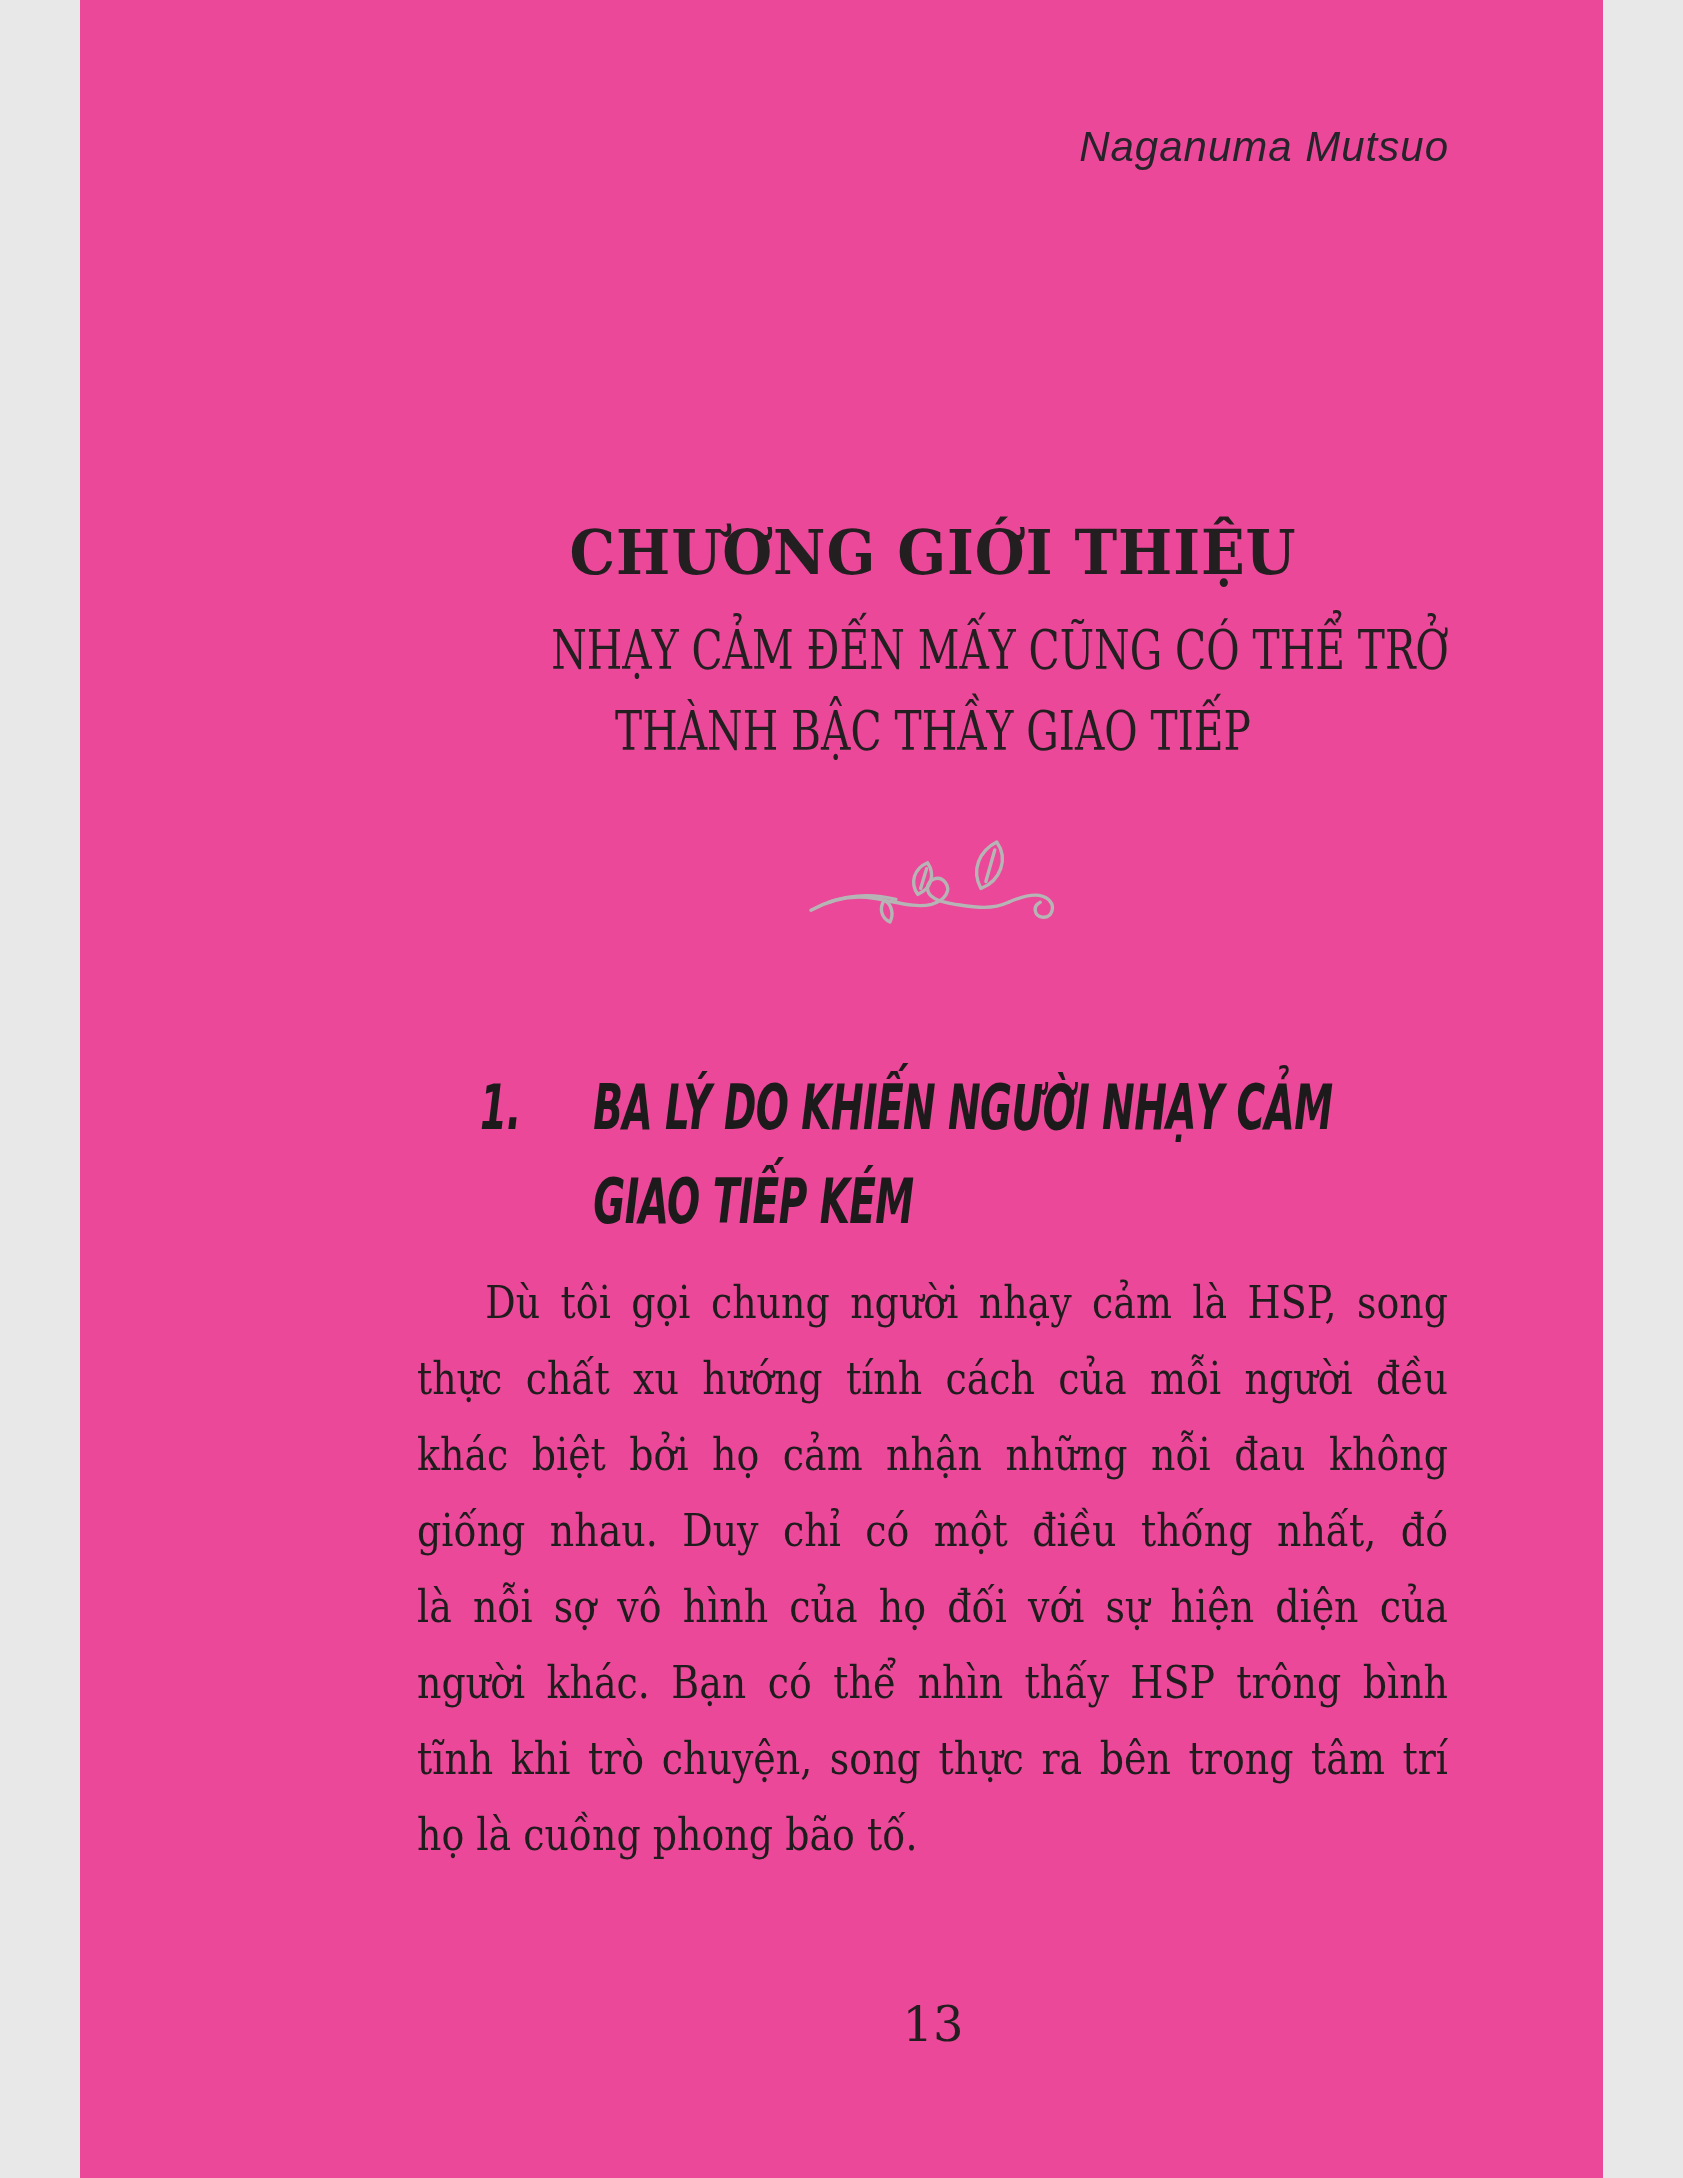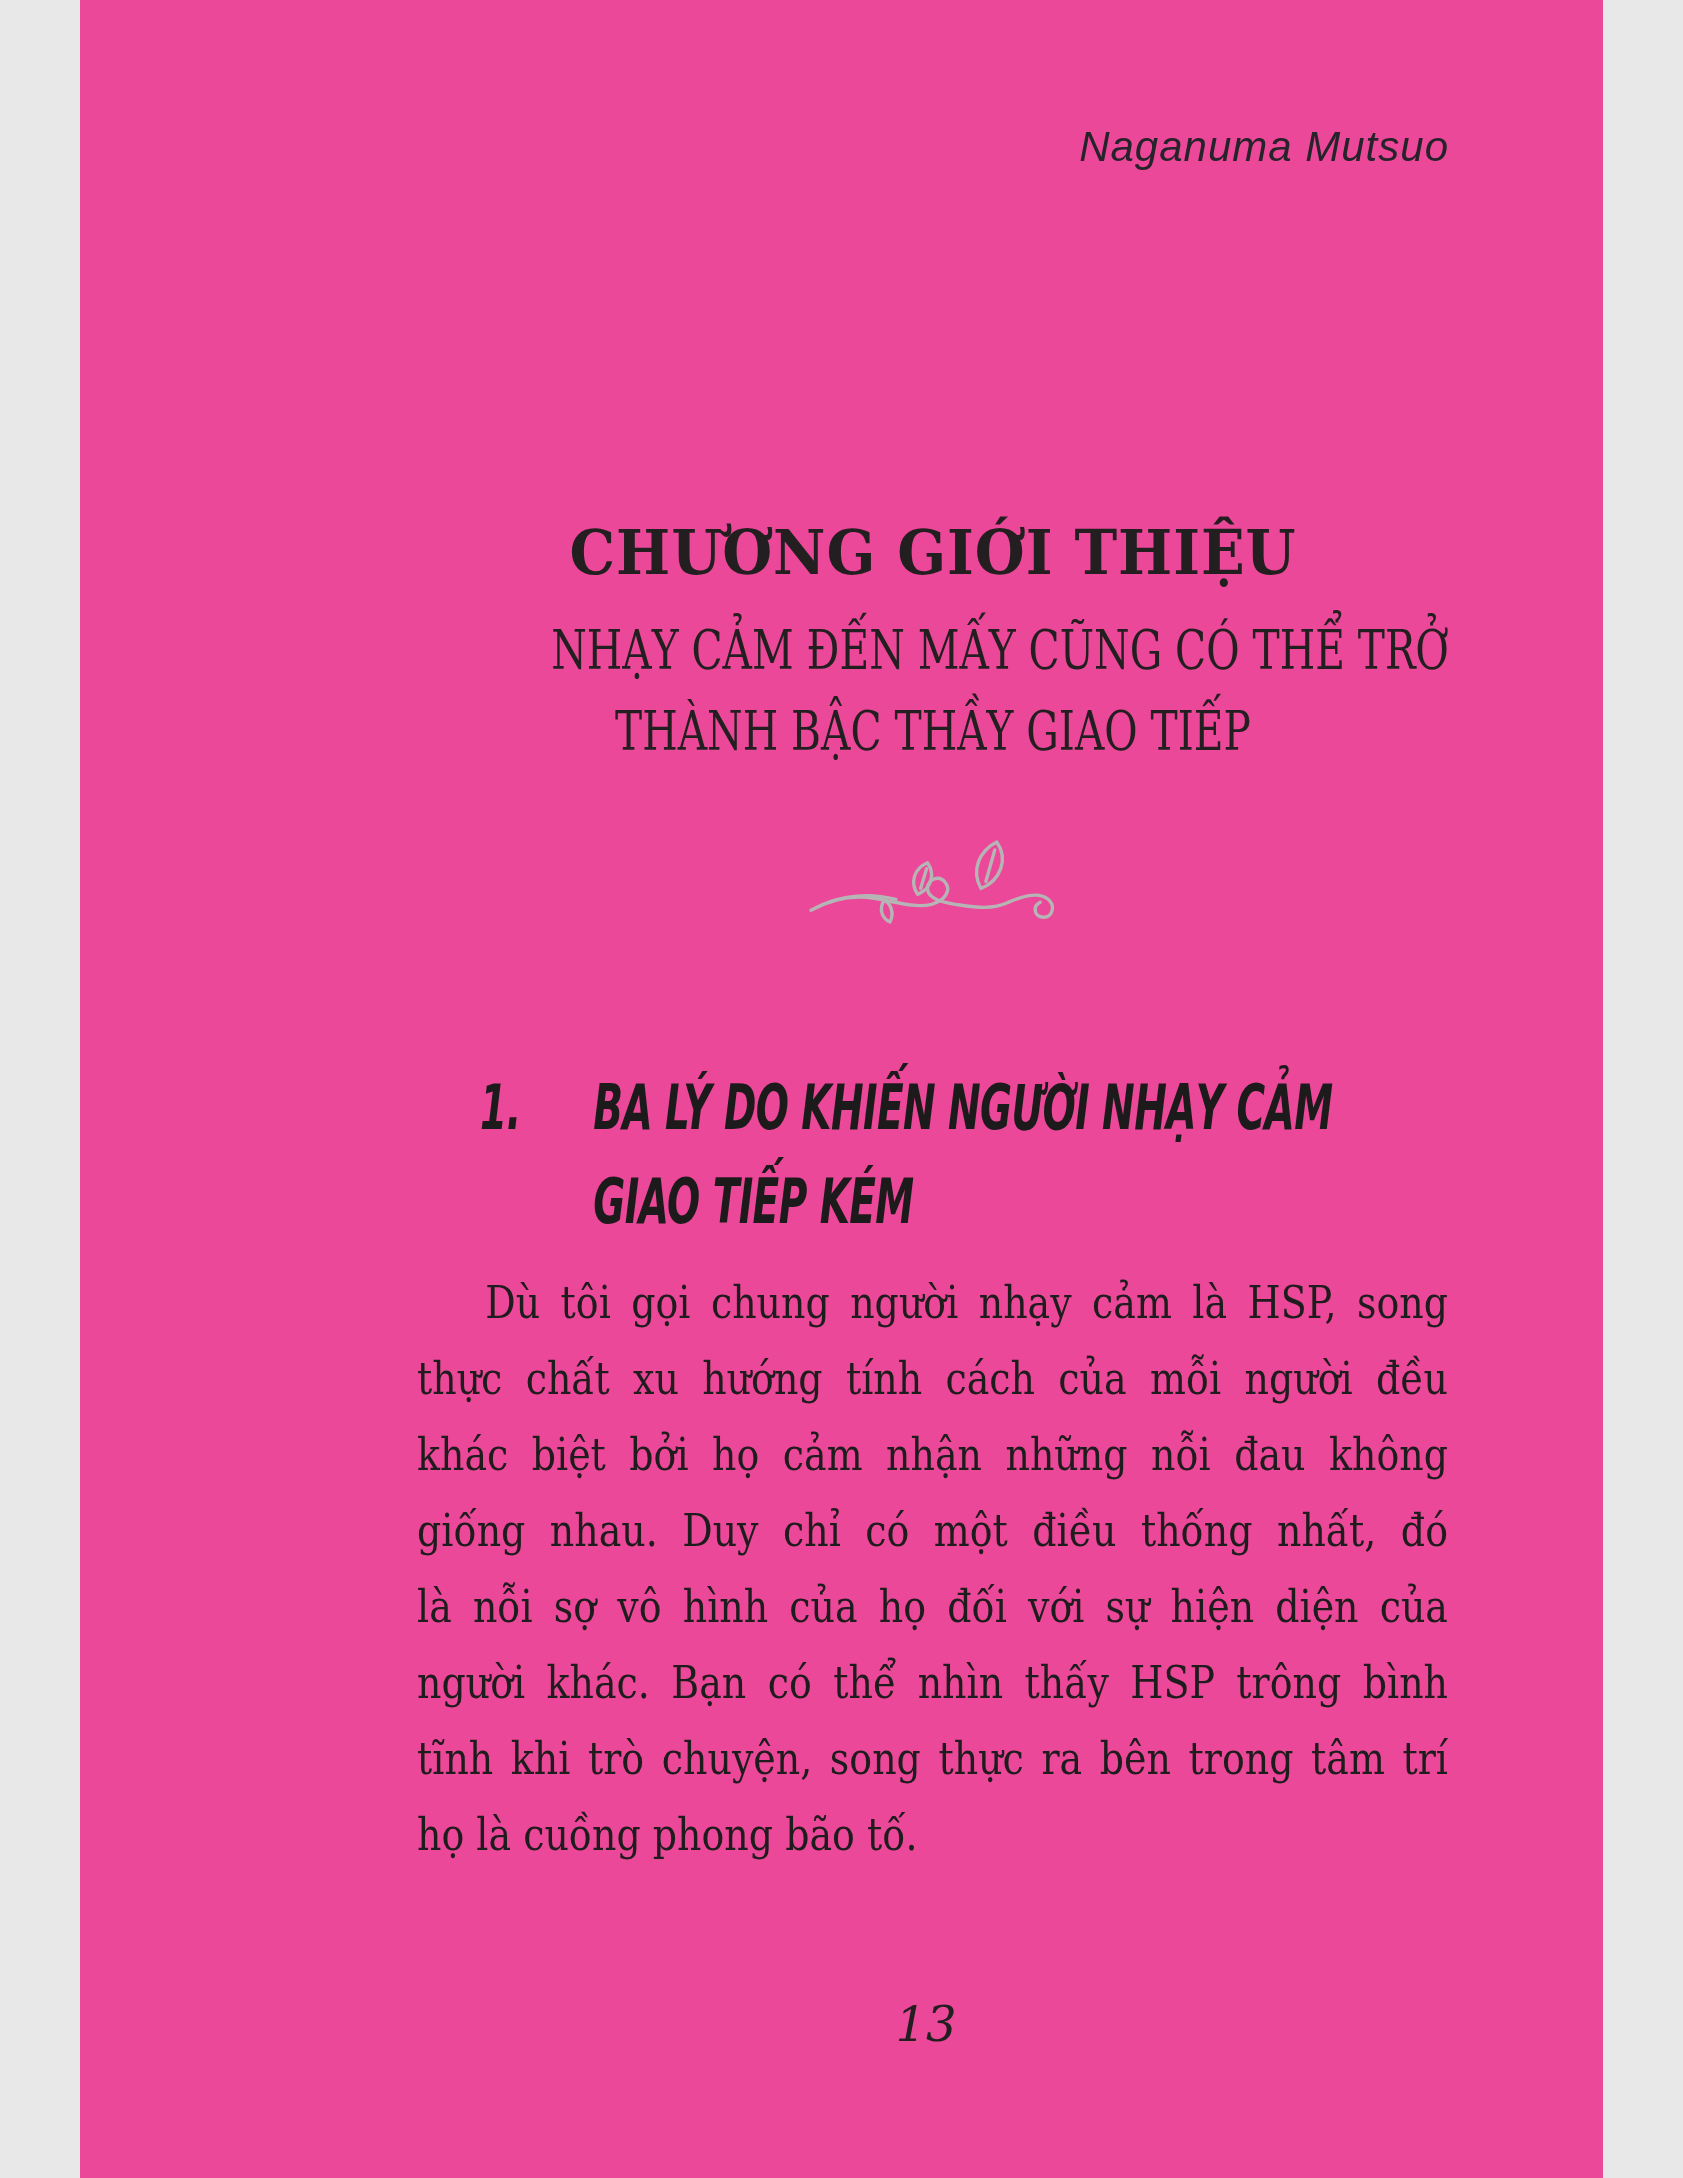--- a/index.html
+++ b/index.html
@@ -102,26 +102,25 @@
     white-space: normal;
   }
   .para-line.first {
     text-indent: 81px;
   }
   .para-line.last {
     text-align-last: left;
   }
   .page-number {
     position: absolute;
-    left: 330px;
+    left: 337px;
     top: 1996px;
     width: 1032px;
     text-align: center;
     font-family: "DejaVu Serif", serif;
-    font-style: italic;
     font-size: 48px;
   }
 </style>
 </head>
 <body>
 
 <div class="page">
 
   <div class="running-header">Naganuma Mutsuo</div>
 

